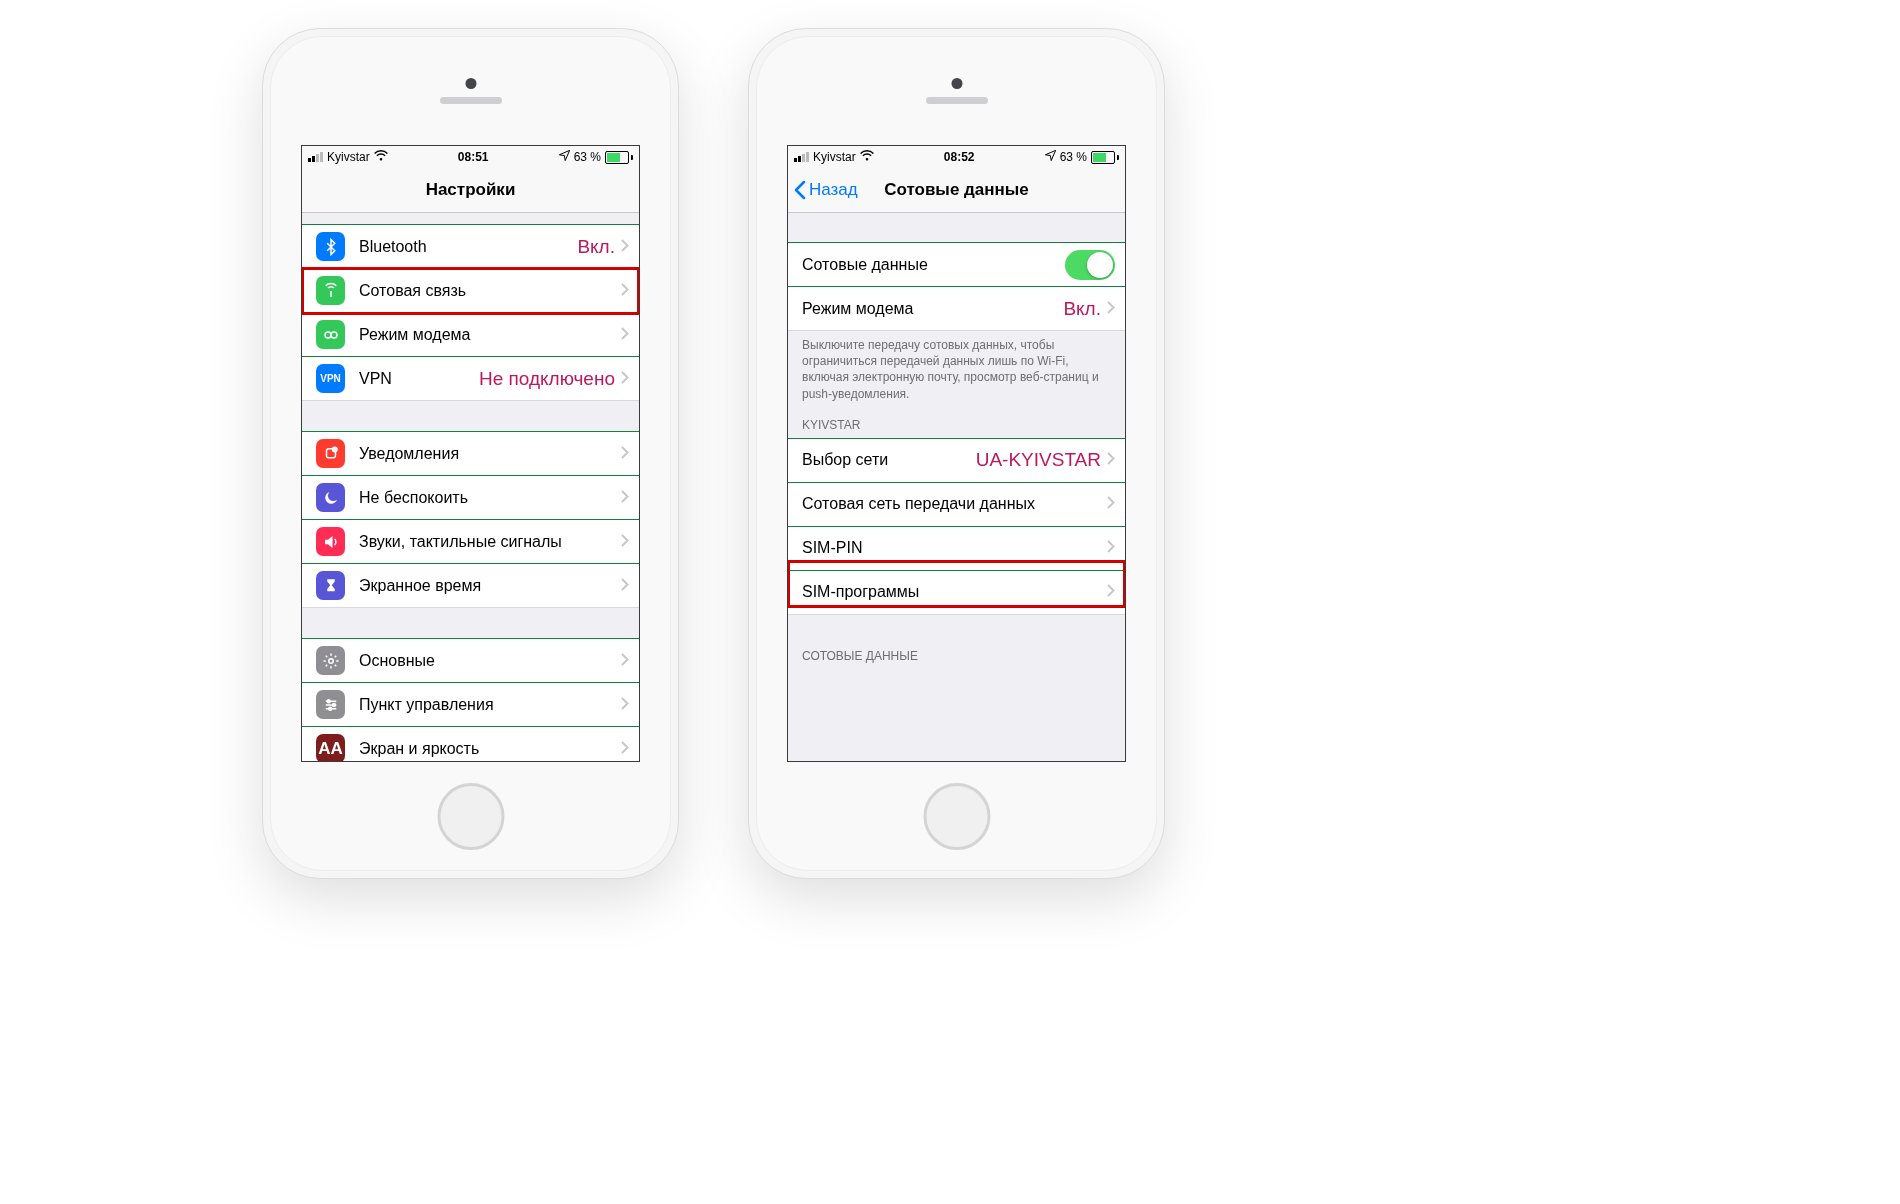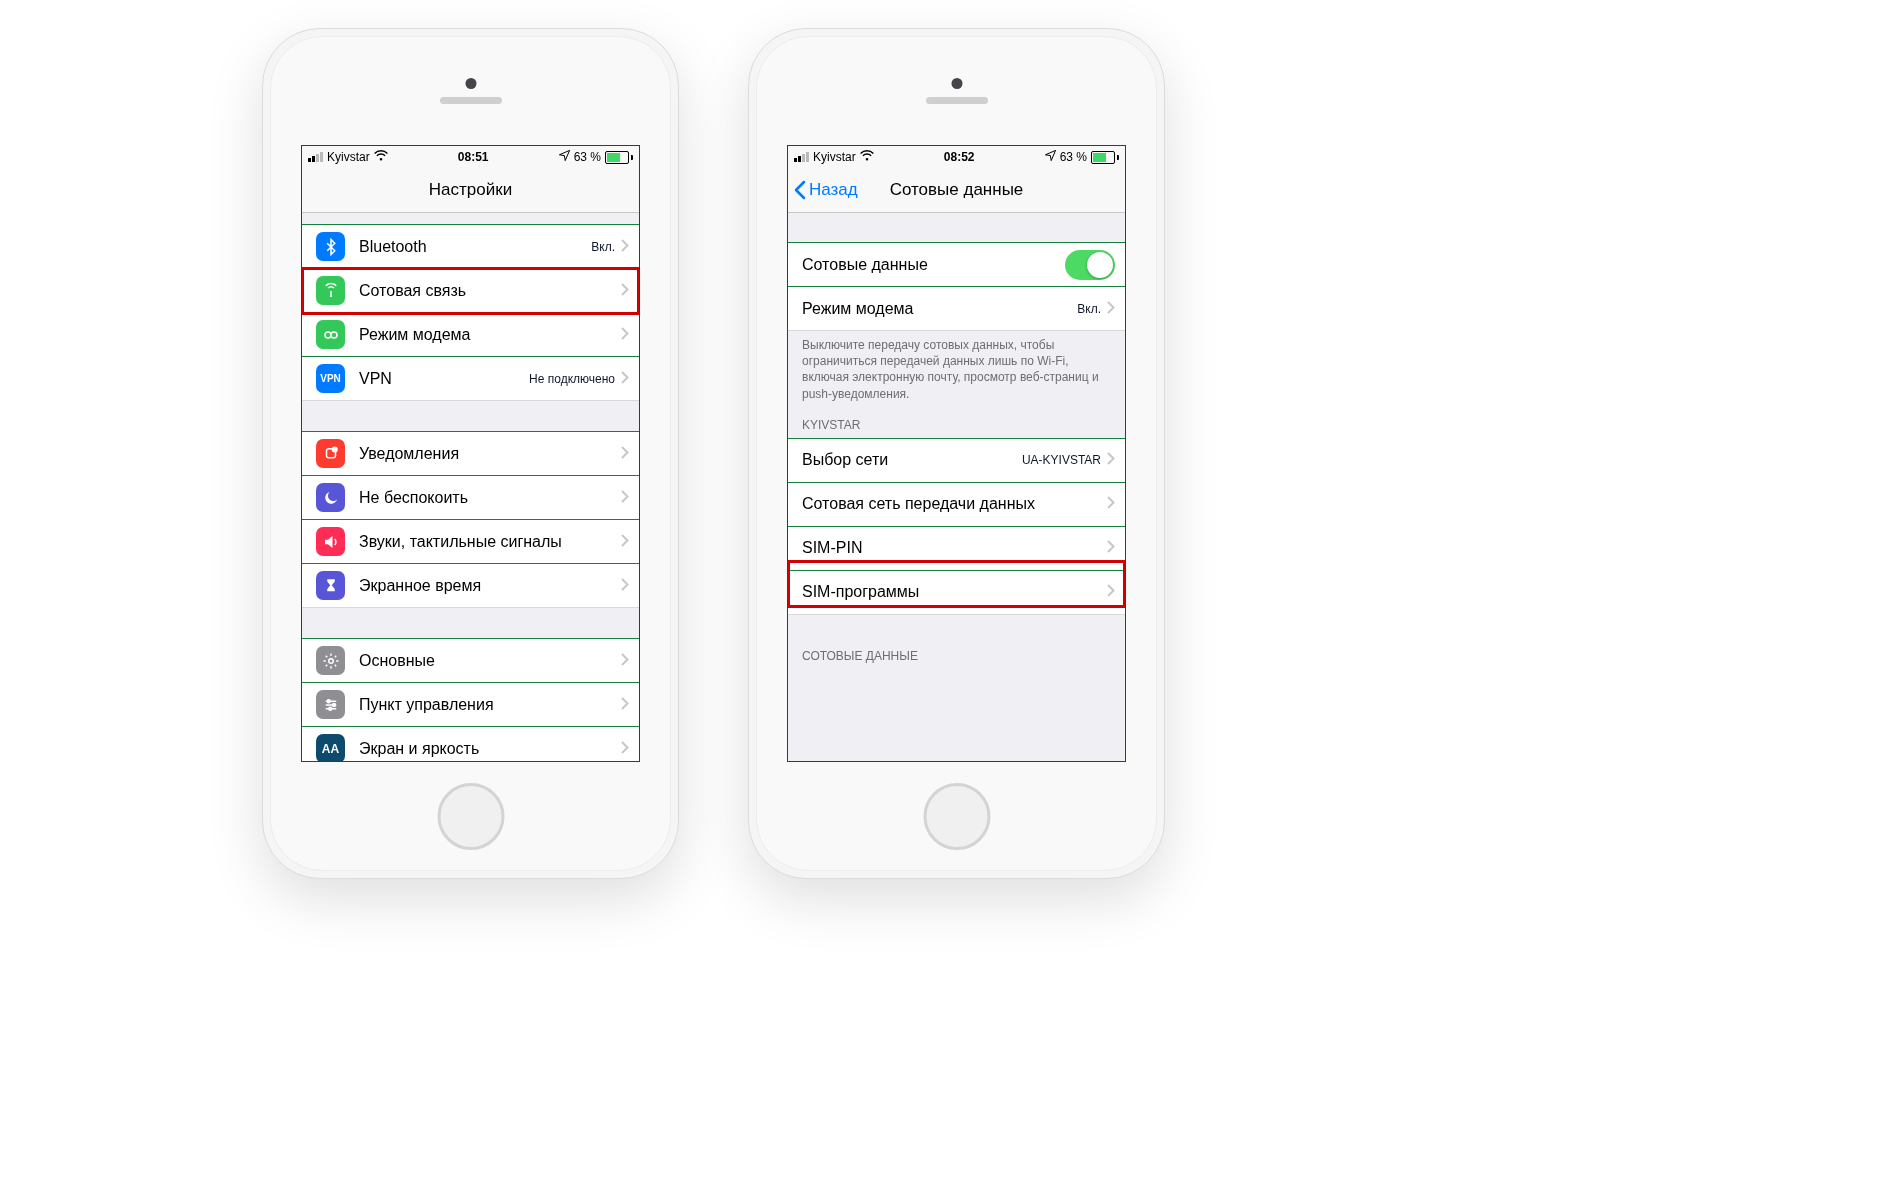--- a/index.html
+++ b/index.html
@@ -16,31 +16,31 @@
   .status-l,.status-r{display:flex;align-items:center;gap:4px;}
   .status-c{font-size:12px;font-weight:600;}
   .sig{display:inline-flex;align-items:flex-end;gap:1px;}
   .sig i{display:inline-block;width:3px;background:#000;}
   .sig i:nth-child(1){height:4px;}.sig i:nth-child(2){height:6px;}.sig i:nth-child(3){height:8px;background:#bbb;}.sig i:nth-child(4){height:10px;background:#bbb;}
   .batt{display:inline-flex;align-items:center;gap:2px;}
   .batt-body{width:22px;height:11px;border:1px solid #000;border-radius:2px;position:relative;}
   .batt-fill{position:absolute;left:1px;top:1px;bottom:1px;width:60%;background:#3cd964;}
   .batt-tip{width:2px;height:5px;background:#000;border-radius:0 1px 1px 0;}
   .navbar{position:absolute;top:22px;left:0;right:0;height:44px;background:#f8f8f8;border-bottom:1px solid #c8c8cb;display:flex;align-items:center;justify-content:center;}
-  .nav-title{font-size:17px;font-weight:400;color:#000;}
+  .nav-title{font-size:17px;font-weight:700;color:#000;}
   .nav-back{position:absolute;left:6px;display:flex;align-items:flex-start;color:#007aff;font-size:17px;}
   .nav-back svg{margin-right:3px;}
   .content{position:absolute;top:66px;left:0;right:0;bottom:0;overflow:hidden;}
   .gap{height:30px;}
   .row{background:#fff;border-top:1px solid #15803d;display:flex;align-items:center;height:43px;padding-left:14px;padding-right:10px;}
   .row:last-child{border-bottom:1px solid #d9d9dc;}
   .row.with-icon{padding-left:14px;}
   .sqicon{width:29px;height:29px;border-radius:7px;margin-right:14px;display:flex;align-items:center;justify-content:center;color:#fff;font-size:13px;font-weight:700;flex-shrink:0;}
   .row-label{flex:1;font-size:16px;color:#000;white-space:nowrap;overflow:hidden;text-overflow:ellipsis;}
-  .row-detail{font-size:12px;color:#0f172a;margin-right:6px;white-space:nowrap;}
+  .row-detail{font-size:19px;color:#be185d;margin-right:6px;white-space:nowrap;}
   .chevron{color:#c7c7cc;flex-shrink:0;}
   .toggle{width:50px;height:30px;border-radius:15px;background:#4cd964;position:relative;}
   .toggle .knob{position:absolute;right:2px;top:2px;width:26px;height:26px;border-radius:50%;background:#fff;box-shadow:0 1px 3px rgba(0,0,0,.3);}
   .footer-txt{font-size:12px;color:#6d6d72;padding:6px 14px 0 14px;line-height:1.35;}
   .header-txt{font-size:12px;color:#6d6d72;padding:16px 14px 6px 14px;text-transform:uppercase;}
   .hl{position:absolute;border:3px solid #d30000;pointer-events:none;}
   .icon-svg{width:18px;height:18px;}
 </style>
 </head>
 <body>
@@ -215,21 +215,21 @@
                   <circle cx="11" cy="17" r="2" fill="#fff"></circle>
                 </svg>
           </div>
           <div class="row-label">Пункт управления</div>
           <span class="chevron"><svg width="8" height="13" viewBox="0 0 8 13">
                   <path d="M1 1l5.5 5.5L1 12" fill="none" stroke="#c7c7cc" stroke-width="2"></path>
                 </svg></span>
         </div>
 
         <div class="row with-icon">
-          <div class="sqicon" style="background:#0c4a6e;font-size:12px">AA</div>
+          <div class="sqicon" style="background:#7f1d1d;font-size:17px">AA</div>
           <div class="row-label">Экран и яркость</div>
           <span class="chevron"><svg width="8" height="13" viewBox="0 0 8 13">
                   <path d="M1 1l5.5 5.5L1 12" fill="none" stroke="#c7c7cc" stroke-width="2"></path>
                 </svg></span>
         </div>
 
         <div class="hl" style="top:55px;left:-1px;right:-1px;height:42px"></div>
       </div>
     </div>
   </div>

